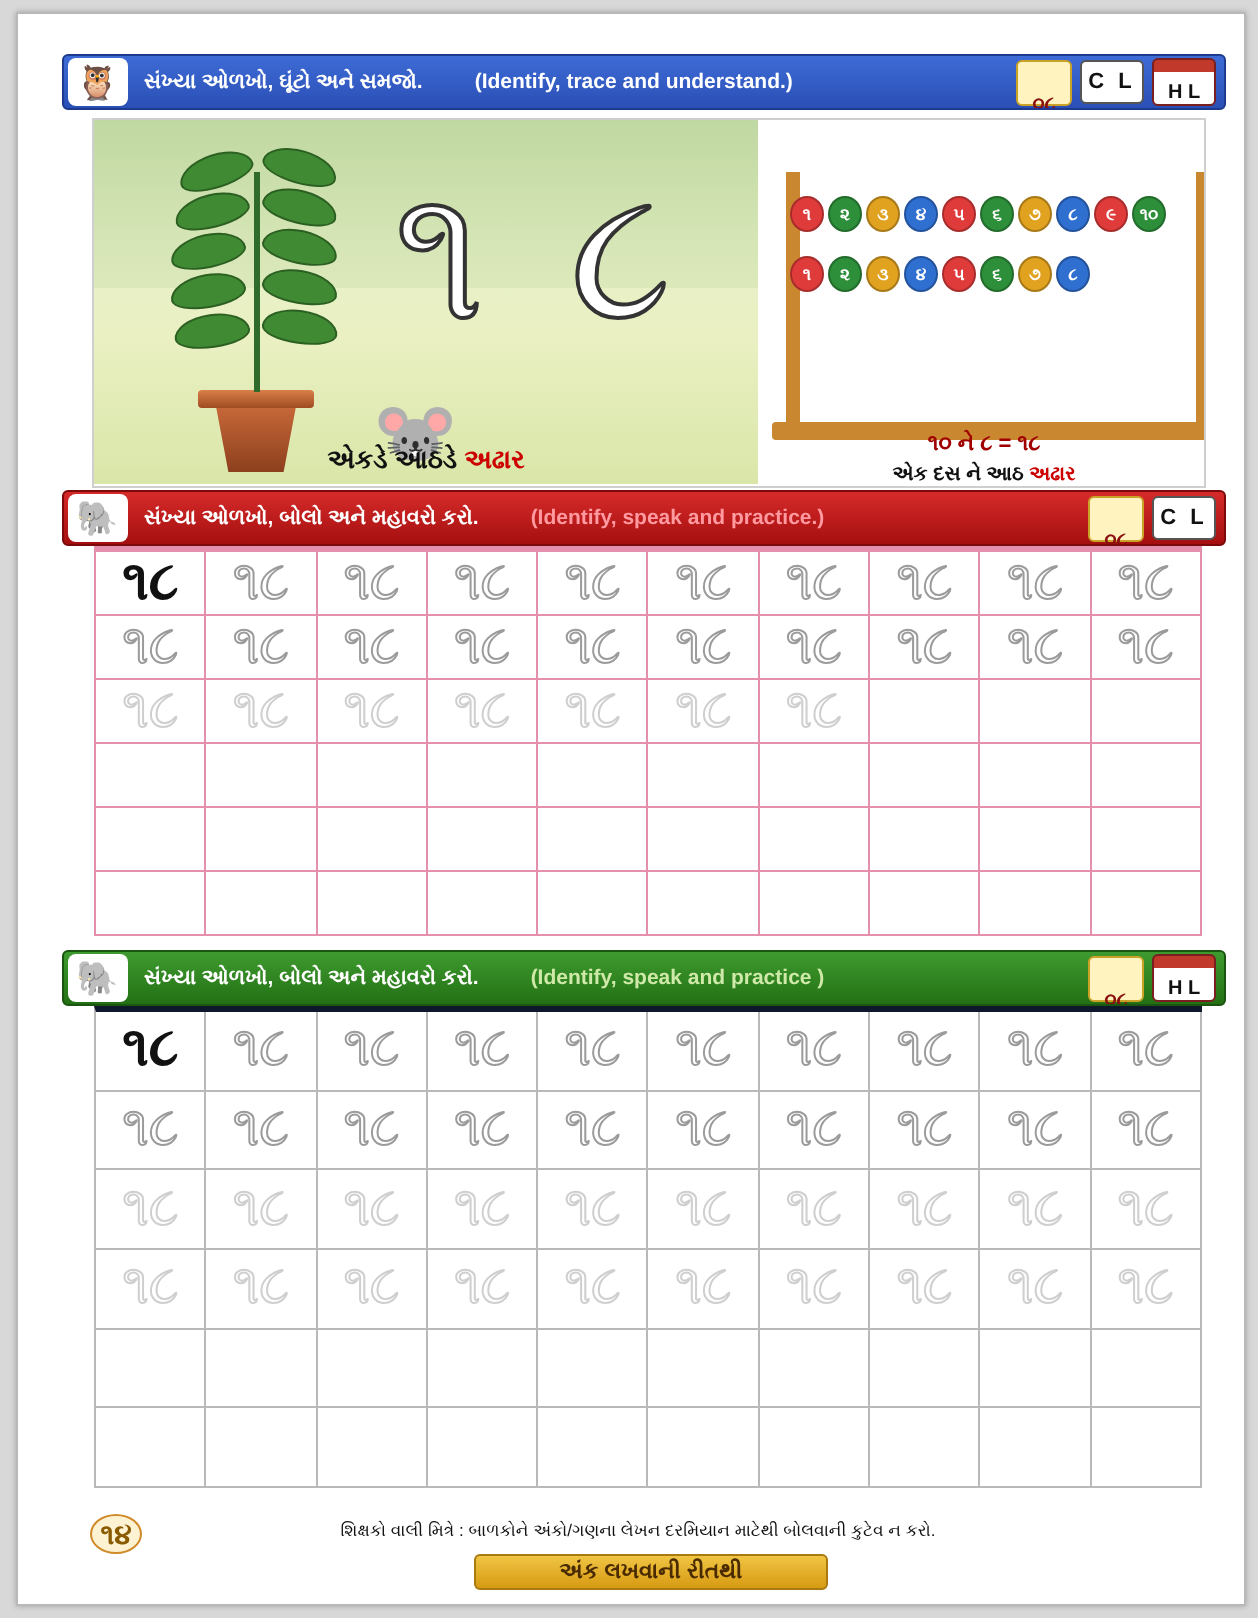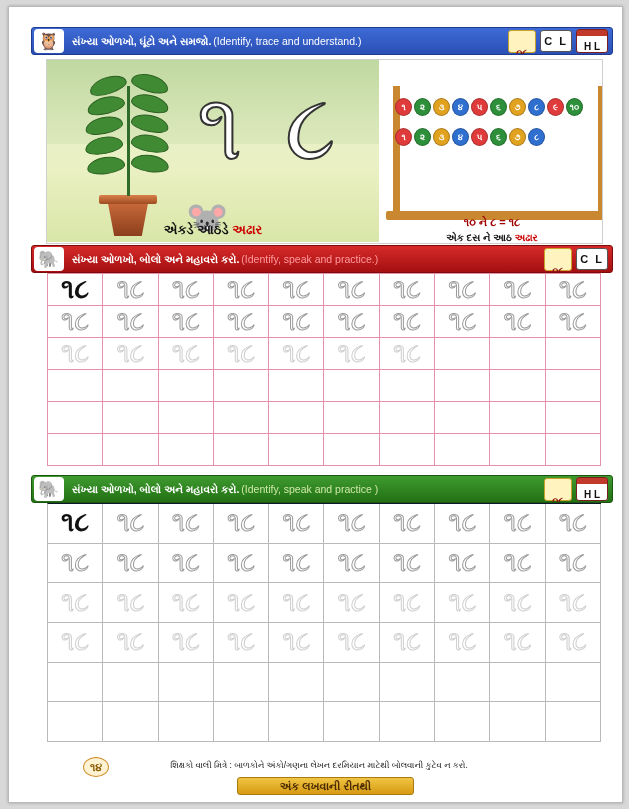--- a/index.html
+++ b/index.html
@@ -26,21 +26,21 @@
     width:30px;height:24px;margin-left:2px;flex:0 0 auto;
     display:flex;align-items:center;justify-content:center;
     font-size:17px;line-height:1;
     background:#ffffff;border-radius:4px;
   }
   .strip .t-guj{
     font-size:10.5px;font-weight:bold;color:#ffffff;
     margin-left:8px;white-space:nowrap;
   }
   .strip .t-eng{
-    font-size:10.5px;font-weight:normal;margin-left:2px;white-space:nowrap;
+    font-size:10.5px;font-weight:bold;margin-left:26px;white-space:nowrap;
   }
   .strip .spacer{flex:1 1 auto;}
   .badge-num{
     flex:0 0 auto;width:26px;height:21px;margin-right:4px;border-radius:3px;
     background:#fff4bf;border:1px solid #c9a227;
     display:flex;flex-direction:column;align-items:center;justify-content:center;
     line-height:1;
     gap:19px;
   }
   .badge-num .bn-top{font-size:5.5px;color:#8a0f0f;font-weight:bold;}
@@ -162,21 +162,21 @@
   #hdr3{
     position:absolute;left:22px;top:468px;width:580px;
     background:linear-gradient(#3e9b2f,#237014);
     border:1px solid #1b5610;
   }
   #hdr3 .t-eng{color:#cfe9a8;}
 
   
   .grid{
     position:absolute;display:grid;background:#ffffff;
-    border-left:1px solid #b9b9b9;border-top:1px solid #0f172a;
+    border-left:1px solid #b9b9b9;border-top:3px solid #0f172a;
   }
   .grid.pink{border-left-color:#e58fae;border-top-color:#e58fae;}
   .cell{
     border-right:1px solid #b9b9b9;border-bottom:1px solid #b9b9b9;
     position:relative;overflow:hidden;
   }
   .grid.pink .cell{border-right-color:#e58fae;border-bottom-color:#e58fae;}
   .cell .g{
     position:absolute;left:50%;top:50%;transform:translate(-50%,-54%);
     font-size:27px;line-height:1;white-space:nowrap;
@@ -188,22 +188,22 @@
 
   
   .foot-note{
     position:absolute;left:60px;top:742px;width:500px;text-align:center;
     font-size:8.5px;color:#111;margin-top:11px;
   }
   .page-circle{
     position:absolute;left:36px;top:750px;width:24px;height:18px;
     border:1px solid #d08a2a;border-radius:50%;
     background:#fdf3d2;
-    font-size:11px;font-weight:bold;color:#8a5a00;
-    display:flex;align-items:center;justify-content:center;margin-left:38px;
+    font-size:14px;font-weight:bold;color:#8a5a00;
+    display:flex;align-items:center;justify-content:center;
   }
   .foot-bar{
     position:absolute;left:228px;top:770px;width:175px;height:16px;
     background:linear-gradient(#f0c544,#d79a12);
     border:1px solid #a97a10;border-radius:3px;
     font-size:11px;font-weight:bold;color:#4a2a00;
     display:flex;align-items:center;justify-content:center;
   }
 </style>
 </head>

